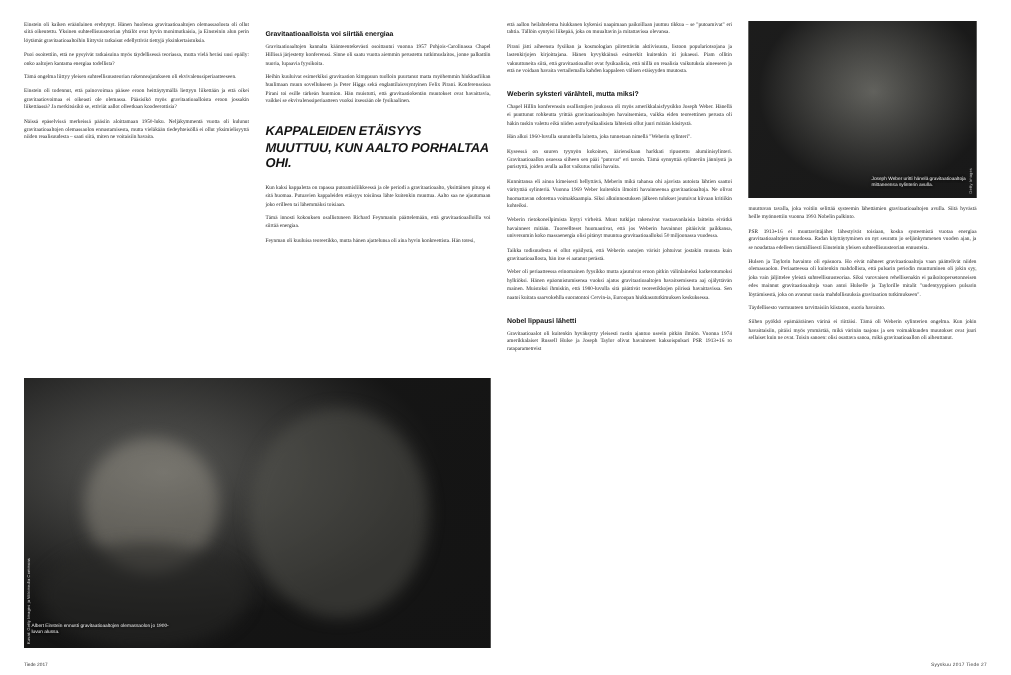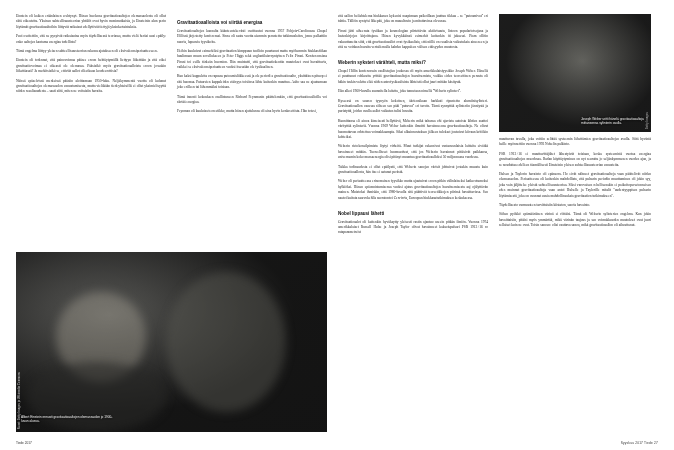--- a/index.html
+++ b/index.html
@@ -145,20 +145,21 @@
       <p class="body-text">Puoi osoitettiin, että ne pysyivät ratkaisuina myös täydellisessä teoriassa, mutta vielä heräsi uusi epäily: onko aaltojen kantama energiaa todellista?</p>
       <p class="body-text">Tämä ongelma liittyy yleisen suhteellisuusteorian rakenne­ajatukseen oli ekvivalenssiperiaatteeseen.</p>
       <p class="body-text">Einstein oli todennut, että painovoimaa pääsee eroon heittäytymällä liettyyn liikettään ja että oikei gravitaatiovoimaa ei oikeasti ole olemassa. Pääsisikö myös gravitaatioaalloista eroon jossakin liikettäassä? Ja merkitsisikö se, ettiviät aallot olleetkaan koodeerottisia?</p>
       <p class="body-text">Näissä epäselvissä merkeissä pääsiin aloittamaan 1950-luku. Neljäkymmentä vuotta oli kulunut gravitaatioaaltojen olemassaolon ennustamisesta, mutta vieläkään tiedeyhteisöllä ei ollut yksimielisyyttä niiden reaalisuudesta – saati siitä, miten ne voitaisiin havaita.</p>
     </div>
 
     <div class="col colwrap">
       <div class="sub-head">Gravitaatioaalloista voi siirtää energiaa</div>
       <p class="body-text">Gravitaatioaaltojen kannalta käänteentekevästi osoittautui vuonna 1957 Pohjois-Carolinassa Chapel Hillissä järjestetty konferenssi. Sinne oli saatu vuotta aiemmin perustettu tutkimuslaitos, jonne palkattiin nuoria, lupaavia fyysikoita.</p>
       <p class="body-text">Heihin kuuluivat esimerkiksi gravitaation kimppuun tuolloin puurtanut matta myöhemmin hiukkasfiikan huulimaan muun sovellukseen ja Peter Higgs sekä englantilaisvsyntyinen Felix Pirani. Konferenssissa Pirani toi esille tärkeän huomion. Hän muistutti, että gravitaatiokentän muutokset ovat havaittavia, vaikkei se ekvivalenssi­periaatteen vuoksi itsessään ole fysikaalinen.</p>
+      <div class="pullquote">KAPPALEIDEN ETÄISYYS MUUTTUU, KUN AALTO PORHALTAA OHI.</div>
       <p class="body-text">Kun kaksi kappaletta on rapassa putoamisliikkeessä ja ole periodi a gravitaatioaalto, yksittäinen pituop ei sitä huomaa. Putuavien kappaleiden etäisyys toisiinsa lähte kuitenkin muuttua. Aalto saa ne ajautumaan joko erilleen tai lähemmäksi toisiaan.</p>
       <p class="body-text">Tämä innosti kokouksen osallistuneen Richard Feynmanin päättelemään, että gravitaatioaalloilla voi siirtää energiaa.</p>
       <p class="body-text">Feynman oli kuuluisa teoreetikko, mutta hänen ajattelunsa oli aina hyvin konkreettista. Hän totesi,</p>
     </div>
 
     <div class="col colwrap">
       <p class="body-text">että aallon heilahtelema hiukkanen kykenisi naapimaan paikoillaan juuttuu tikkua – se "putoamivat" eri tahtia. Tällöin syntyisi liikepää, joka on muualtavin ja mitattavissa olevansa.</p>
       <p class="body-text">Pirani jätti aiheensta fysiikan ja kosmologian piirtettävän aktiivisuuta, listoon populariotsojana ja lastenkirjojen kirjoittajana. Hänen kyvykkäinsä esimerkit kuitenkin iti jukaessi. Piam ollitin vakuuttuneita siitä, että gravitaatioaallot ovat fysikaalisia, että niillä on reaalisia vaikutuksia aineeseen ja että ne voidaan havaita vertailemalla kahden kappaleen välisen etäisyyden muutosta.</p>
       <div class="sub-head">Weberin syksteri värähteli, mutta miksi?</div>
       <p class="body-text">Chapel Hillin konferenssin osallistujien joukossa oli myös amerikkalaisfyysikko Joseph Weber. Hänellä ei puuttunut rohkeutta yrittää gravitaatioaaltojen havaitsemista, vaikka eiden teoreettinen perusta oli häkin tuskin valettu eikä niiden astrofysikaalisista lähteistä ollut juuri mitään käsitystä.</p>

